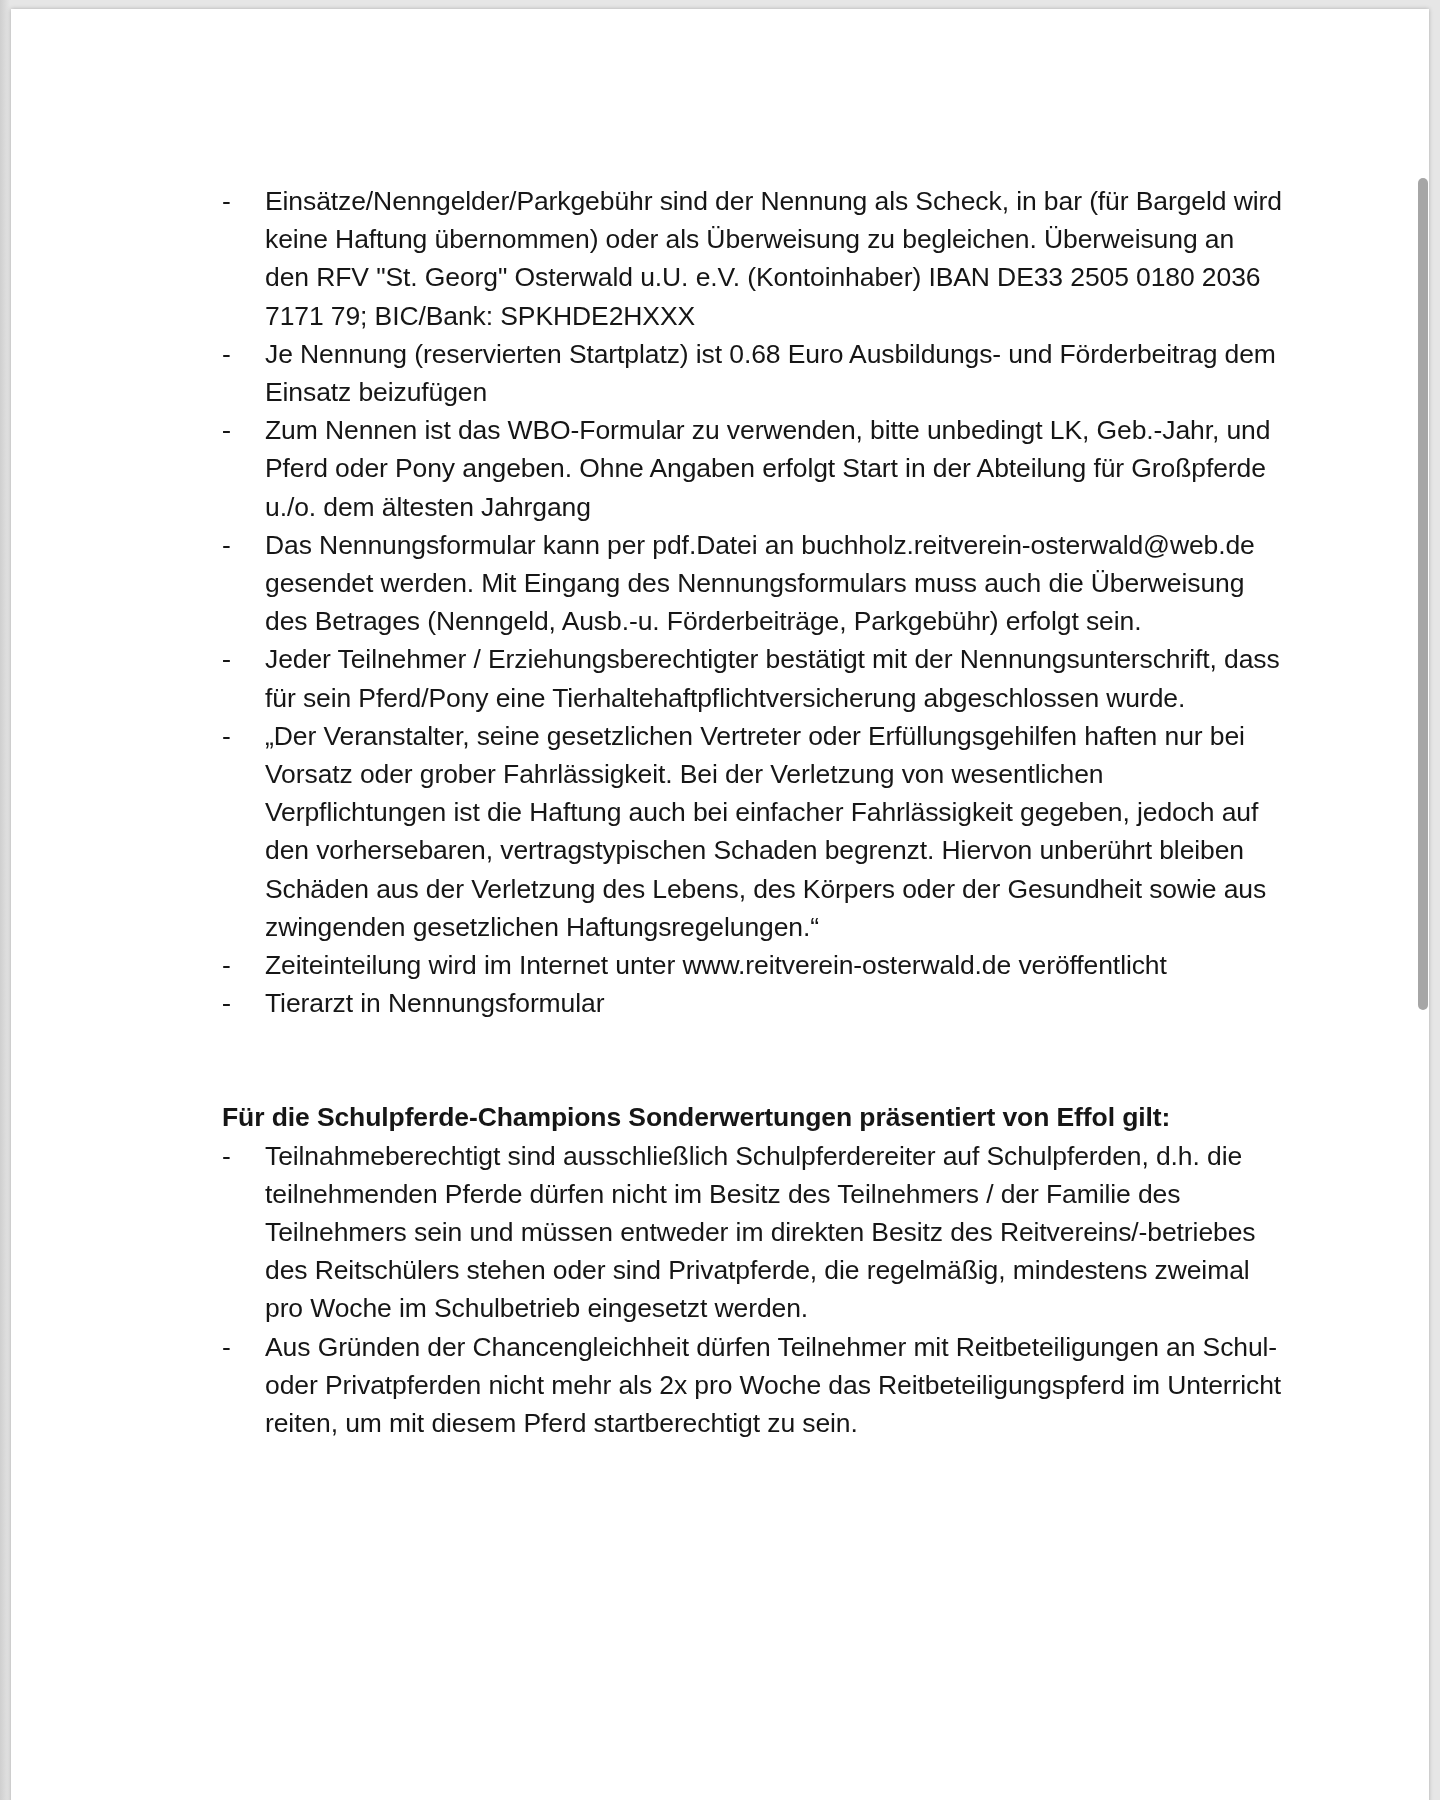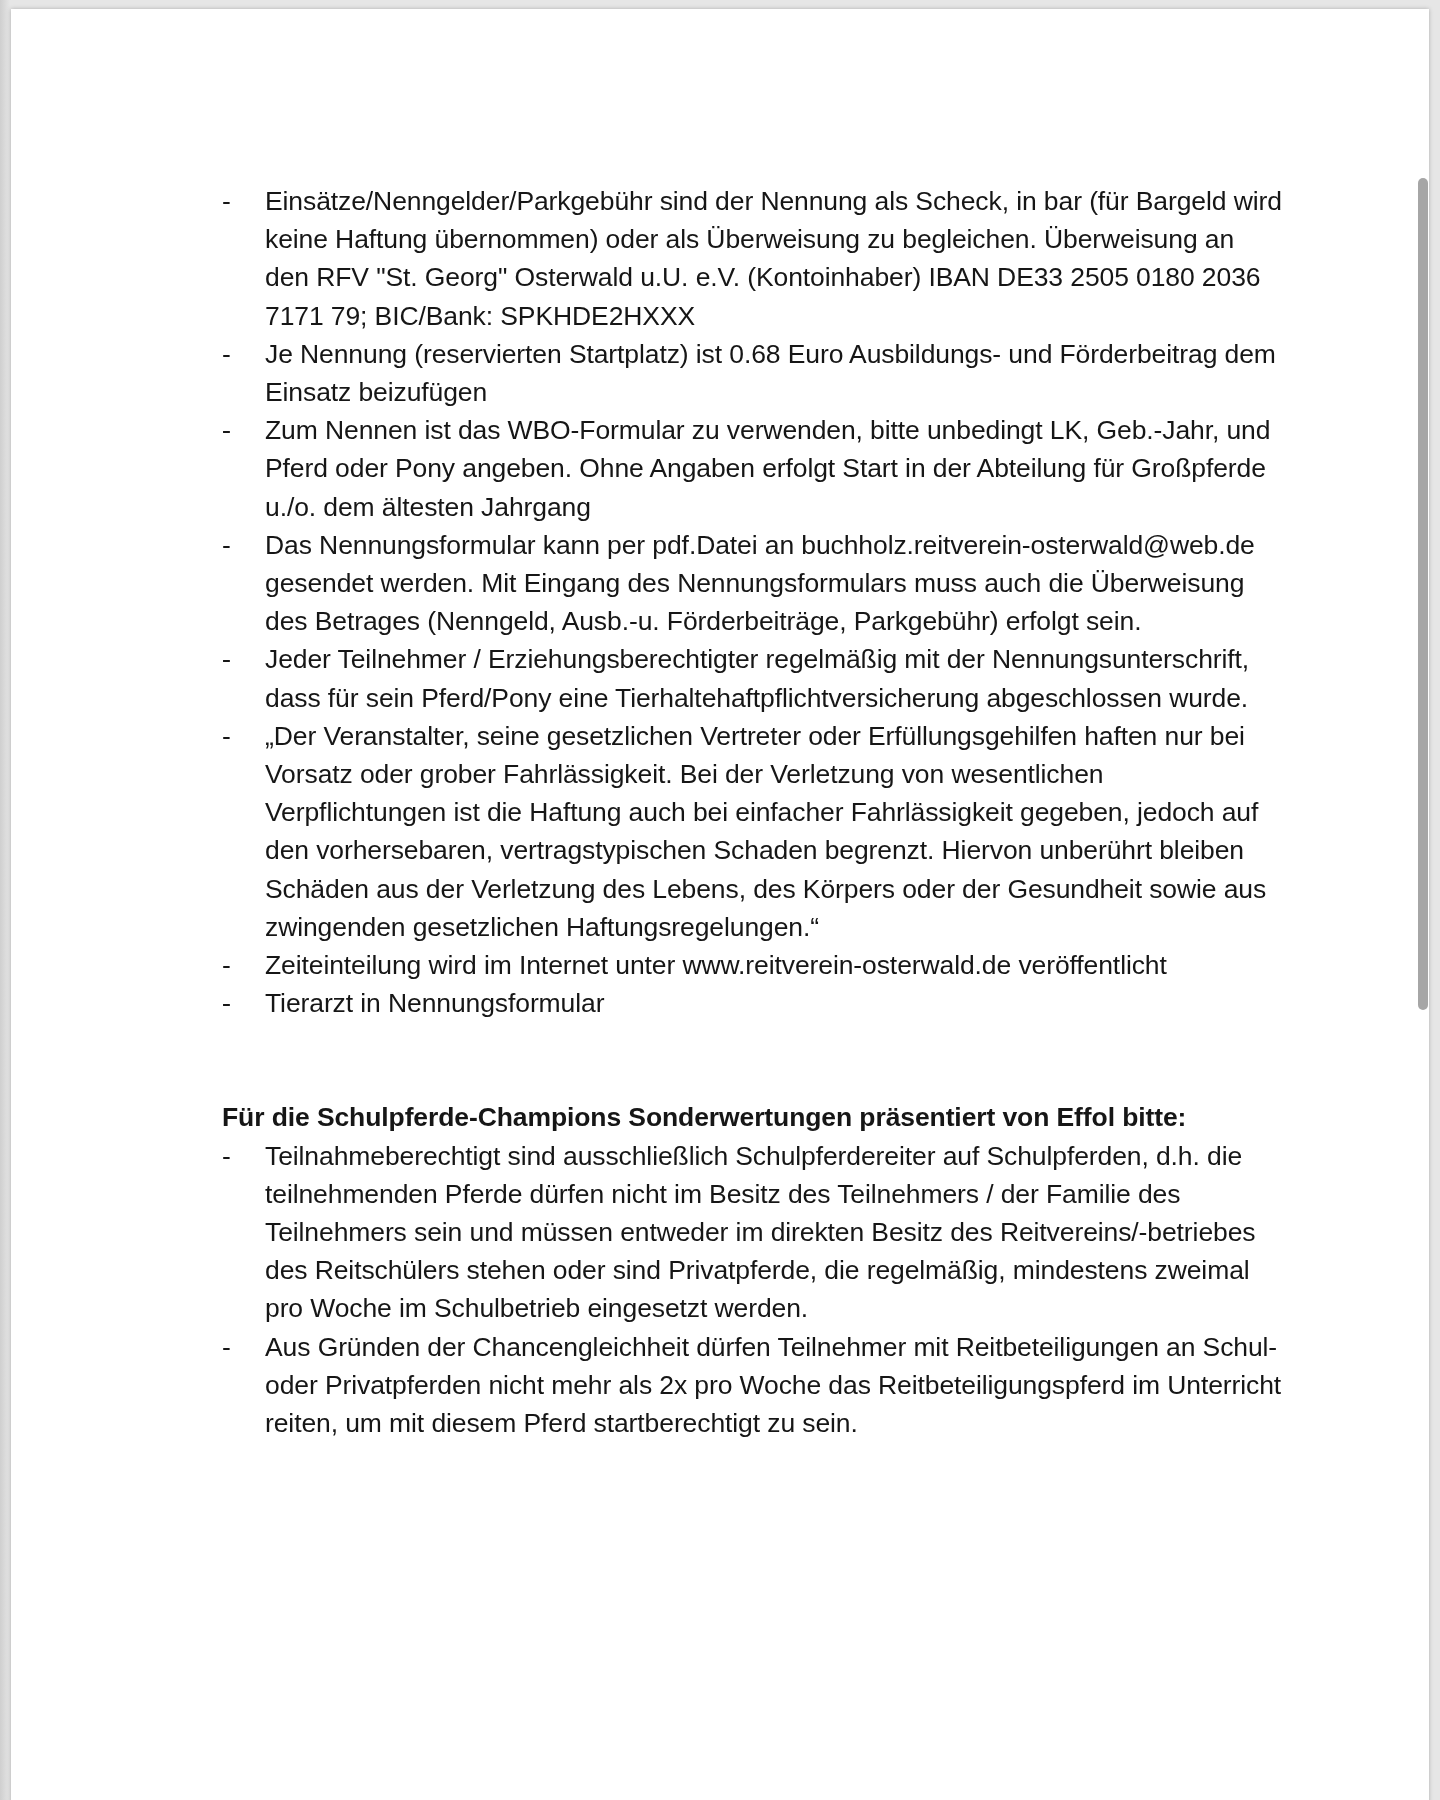--- a/index.html
+++ b/index.html
@@ -88,21 +88,21 @@
         </p>
         <p class="item">
           <span class="dash">-</span>
           <span>Das Nennungsformular kann per pdf.Datei an buchholz.reitverein-osterwald@web.de gesendet werden. Mit Eingang des Nennungsformulars muss auch die Überweisung des Betrages (Nenngeld, Ausb.-u. Förderbeiträge, Parkgebühr) erfolgt sein.</span>
         </p>
         <p class="item">
           <span class="dash">-</span>
         </p>
         <p class="item">
           <span class="dash">-</span>
-          <span>Jeder Teilnehmer / Erziehungsberechtigter regelmäßig mit der Nennungsunterschrift, dass für sein Pferd/Pony eine Tierhaltehaftpflichtversicherung abgeschlossen wurde.</span>
+          <span>Jeder Teilnehmer / Erziehungsberechtigter bestätigt mit der Nennungsunterschrift, dass für sein Pferd/Pony eine Tierhaltehaftpflichtversicherung abgeschlossen wurde.</span>
         </p>
         <p class="item">
           <span class="dash">-</span>
           <span>„Der Veranstalter, seine gesetzlichen Vertreter oder Erfüllungsgehilfen haften nur bei Vorsatz oder grober Fahrlässigkeit. Bei der Verletzung von wesentlichen Verpflichtungen ist die Haftung auch bei einfacher Fahrlässigkeit gegeben, jedoch auf den vorhersebaren, vertragstypischen Schaden begrenzt. Hiervon unberührt bleiben Schäden aus der Verletzung des Lebens, des Körpers oder der Gesundheit sowie aus zwingenden gesetzlichen Haftungsregelungen.“</span>
         </p>
         <p class="item">
           <span class="dash">-</span>
           <span>Zeiteinteilung wird im Internet unter www.reitverein-osterwald.de veröffentlicht</span>
         </p>
         <p class="item">
@@ -110,21 +110,21 @@
         </p>
         <p class="item">
           <span class="dash">-</span>
           <span>Tierarzt in Nennungsformular</span>
         </p>
       </div>
 
       <div class="gap"></div>
 
       <div>
-        <p class="heading">Für die Schulpferde-Champions Sonderwertungen präsentiert von Effol bitte:</p>
+        <p class="heading">Für die Schulpferde-Champions Sonderwertungen präsentiert von Effol gilt:</p>
         <p class="item">
           <span class="dash">-</span>
           <span>Teilnahmeberechtigt sind ausschließlich Schulpferdereiter auf Schulpferden, d.h. die teilnehmenden Pferde dürfen nicht im Besitz des Teilnehmers / der Familie des Teilnehmers sein und müssen entweder im direkten Besitz des Reitvereins/-betriebes des Reitschülers stehen oder sind Privatpferde, die regelmäßig, mindestens zweimal pro Woche im Schulbetrieb eingesetzt werden.</span>
         </p>
         <p class="item">
           <span class="dash">-</span>
           <span>Aus Gründen der Chancengleichheit dürfen Teilnehmer mit Reitbeteiligungen an Schul- oder Privatpferden nicht mehr als 2x pro Woche das Reitbeteiligungspferd im Unterricht reiten, um mit diesem Pferd startberechtigt zu sein.</span>
         </p>
       </div>
 

